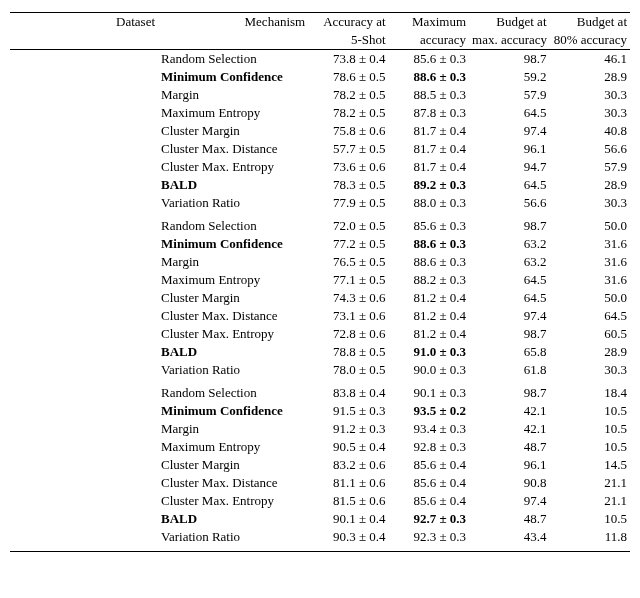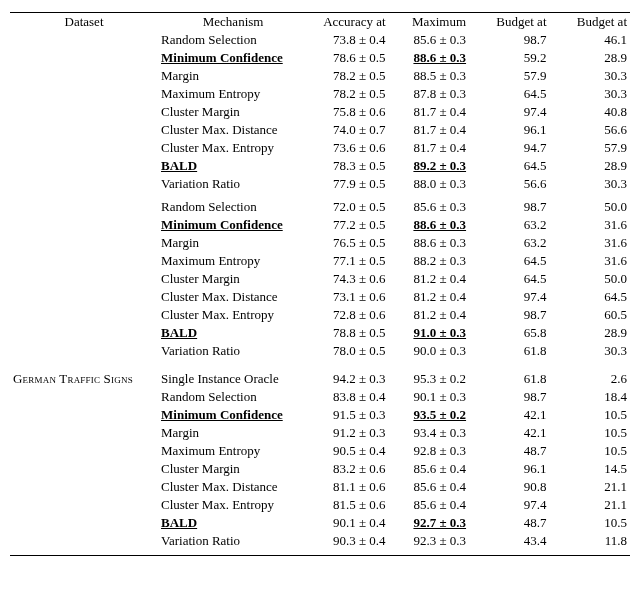--- a/index.html
+++ b/index.html
@@ -17,33 +17,33 @@
     width: 100%;
     table-layout: fixed;
   }
   th, td {
     padding: 1px 3px;
     vertical-align: top;
     white-space: nowrap;
     overflow: visible;
   }
   th {
-    text-align: center;
+    text-align: right;
     font-weight: normal;
   }
   .col-dataset { width: 138px; }
   .col-mech { width: 140px; }
   .col-num { width: 75px; text-align: right; }
   .num { text-align: right; }
   .rule-top td, .rule-top th { border-top: 1px solid #000; }
   .rule-bot td, .rule-bot th { border-bottom: 1px solid #000; }
   .smallcaps { font-variant: small-caps; letter-spacing: 0.2px; }
   .section-top td { padding-top: 6px; }
   .section-end td { padding-bottom: 6px; }
-  .bold { font-weight: bold; text-decoration: underline; }
+  .bold { font-weight: bold; }
   .hdr1 { height: 17px; }
   .hdr2 { height: 17px; }
 </style>
 </head>
 <body>
 
 <table>
   <colgroup>
     <col class="col-dataset">
     <col class="col-mech">
@@ -54,20 +54,28 @@
   </colgroup>
   <thead>
     <tr class="rule-top hdr1">
       <th>Dataset</th>
       <th>Mechanism</th>
       <th class="num">Accuracy at</th>
       <th class="num">Maximum</th>
       <th class="num">Budget at</th>
       <th class="num">Budget at</th>
     </tr>
+    <tr class="rule-bot hdr2">
+      <th></th>
+      <th></th>
+      <th class="num">5-Shot</th>
+      <th class="num">accuracy</th>
+      <th class="num">max. accuracy</th>
+      <th class="num">80% accuracy</th>
+    </tr>
   </thead>
   <tbody id="tbody">
       <tr>
         <td></td>
         <td>Random Selection</td>
         <td class="num">73.8 ± 0.4</td>
         <td class="num">85.6 ± 0.3</td>
         <td class="num">98.7</td>
         <td class="num">46.1</td>
       </tr>
@@ -99,21 +107,21 @@
         <td></td>
         <td>Cluster Margin</td>
         <td class="num">75.8 ± 0.6</td>
         <td class="num">81.7 ± 0.4</td>
         <td class="num">97.4</td>
         <td class="num">40.8</td>
       </tr>
       <tr>
         <td></td>
         <td>Cluster Max. Distance</td>
-        <td class="num">74.0 ± 0.7</td>
+        <td class="num">57.7 ± 0.5</td>
         <td class="num">81.7 ± 0.4</td>
         <td class="num">96.1</td>
         <td class="num">56.6</td>
       </tr>
       <tr>
         <td></td>
         <td>Cluster Max. Entropy</td>
         <td class="num">73.6 ± 0.6</td>
         <td class="num">81.7 ± 0.4</td>
         <td class="num">94.7</td>
@@ -200,28 +208,20 @@
         <td class="num">28.9</td>
       </tr>
       <tr class="section-end">
         <td></td>
         <td>Variation Ratio</td>
         <td class="num">78.0 ± 0.5</td>
         <td class="num">90.0 ± 0.3</td>
         <td class="num">61.8</td>
         <td class="num">30.3</td>
       </tr>
-      <tr class="section-top">
-        <td><span class="smallcaps">German Traffic Signs</span></td>
-        <td>Single Instance Oracle</td>
-        <td class="num">94.2 ± 0.3</td>
-        <td class="num">95.3 ± 0.2</td>
-        <td class="num">61.8</td>
-        <td class="num">2.6</td>
-      </tr>
       <tr>
         <td></td>
         <td>Random Selection</td>
         <td class="num">83.8 ± 0.4</td>
         <td class="num">90.1 ± 0.3</td>
         <td class="num">98.7</td>
         <td class="num">18.4</td>
       </tr>
       <tr>
         <td></td>

